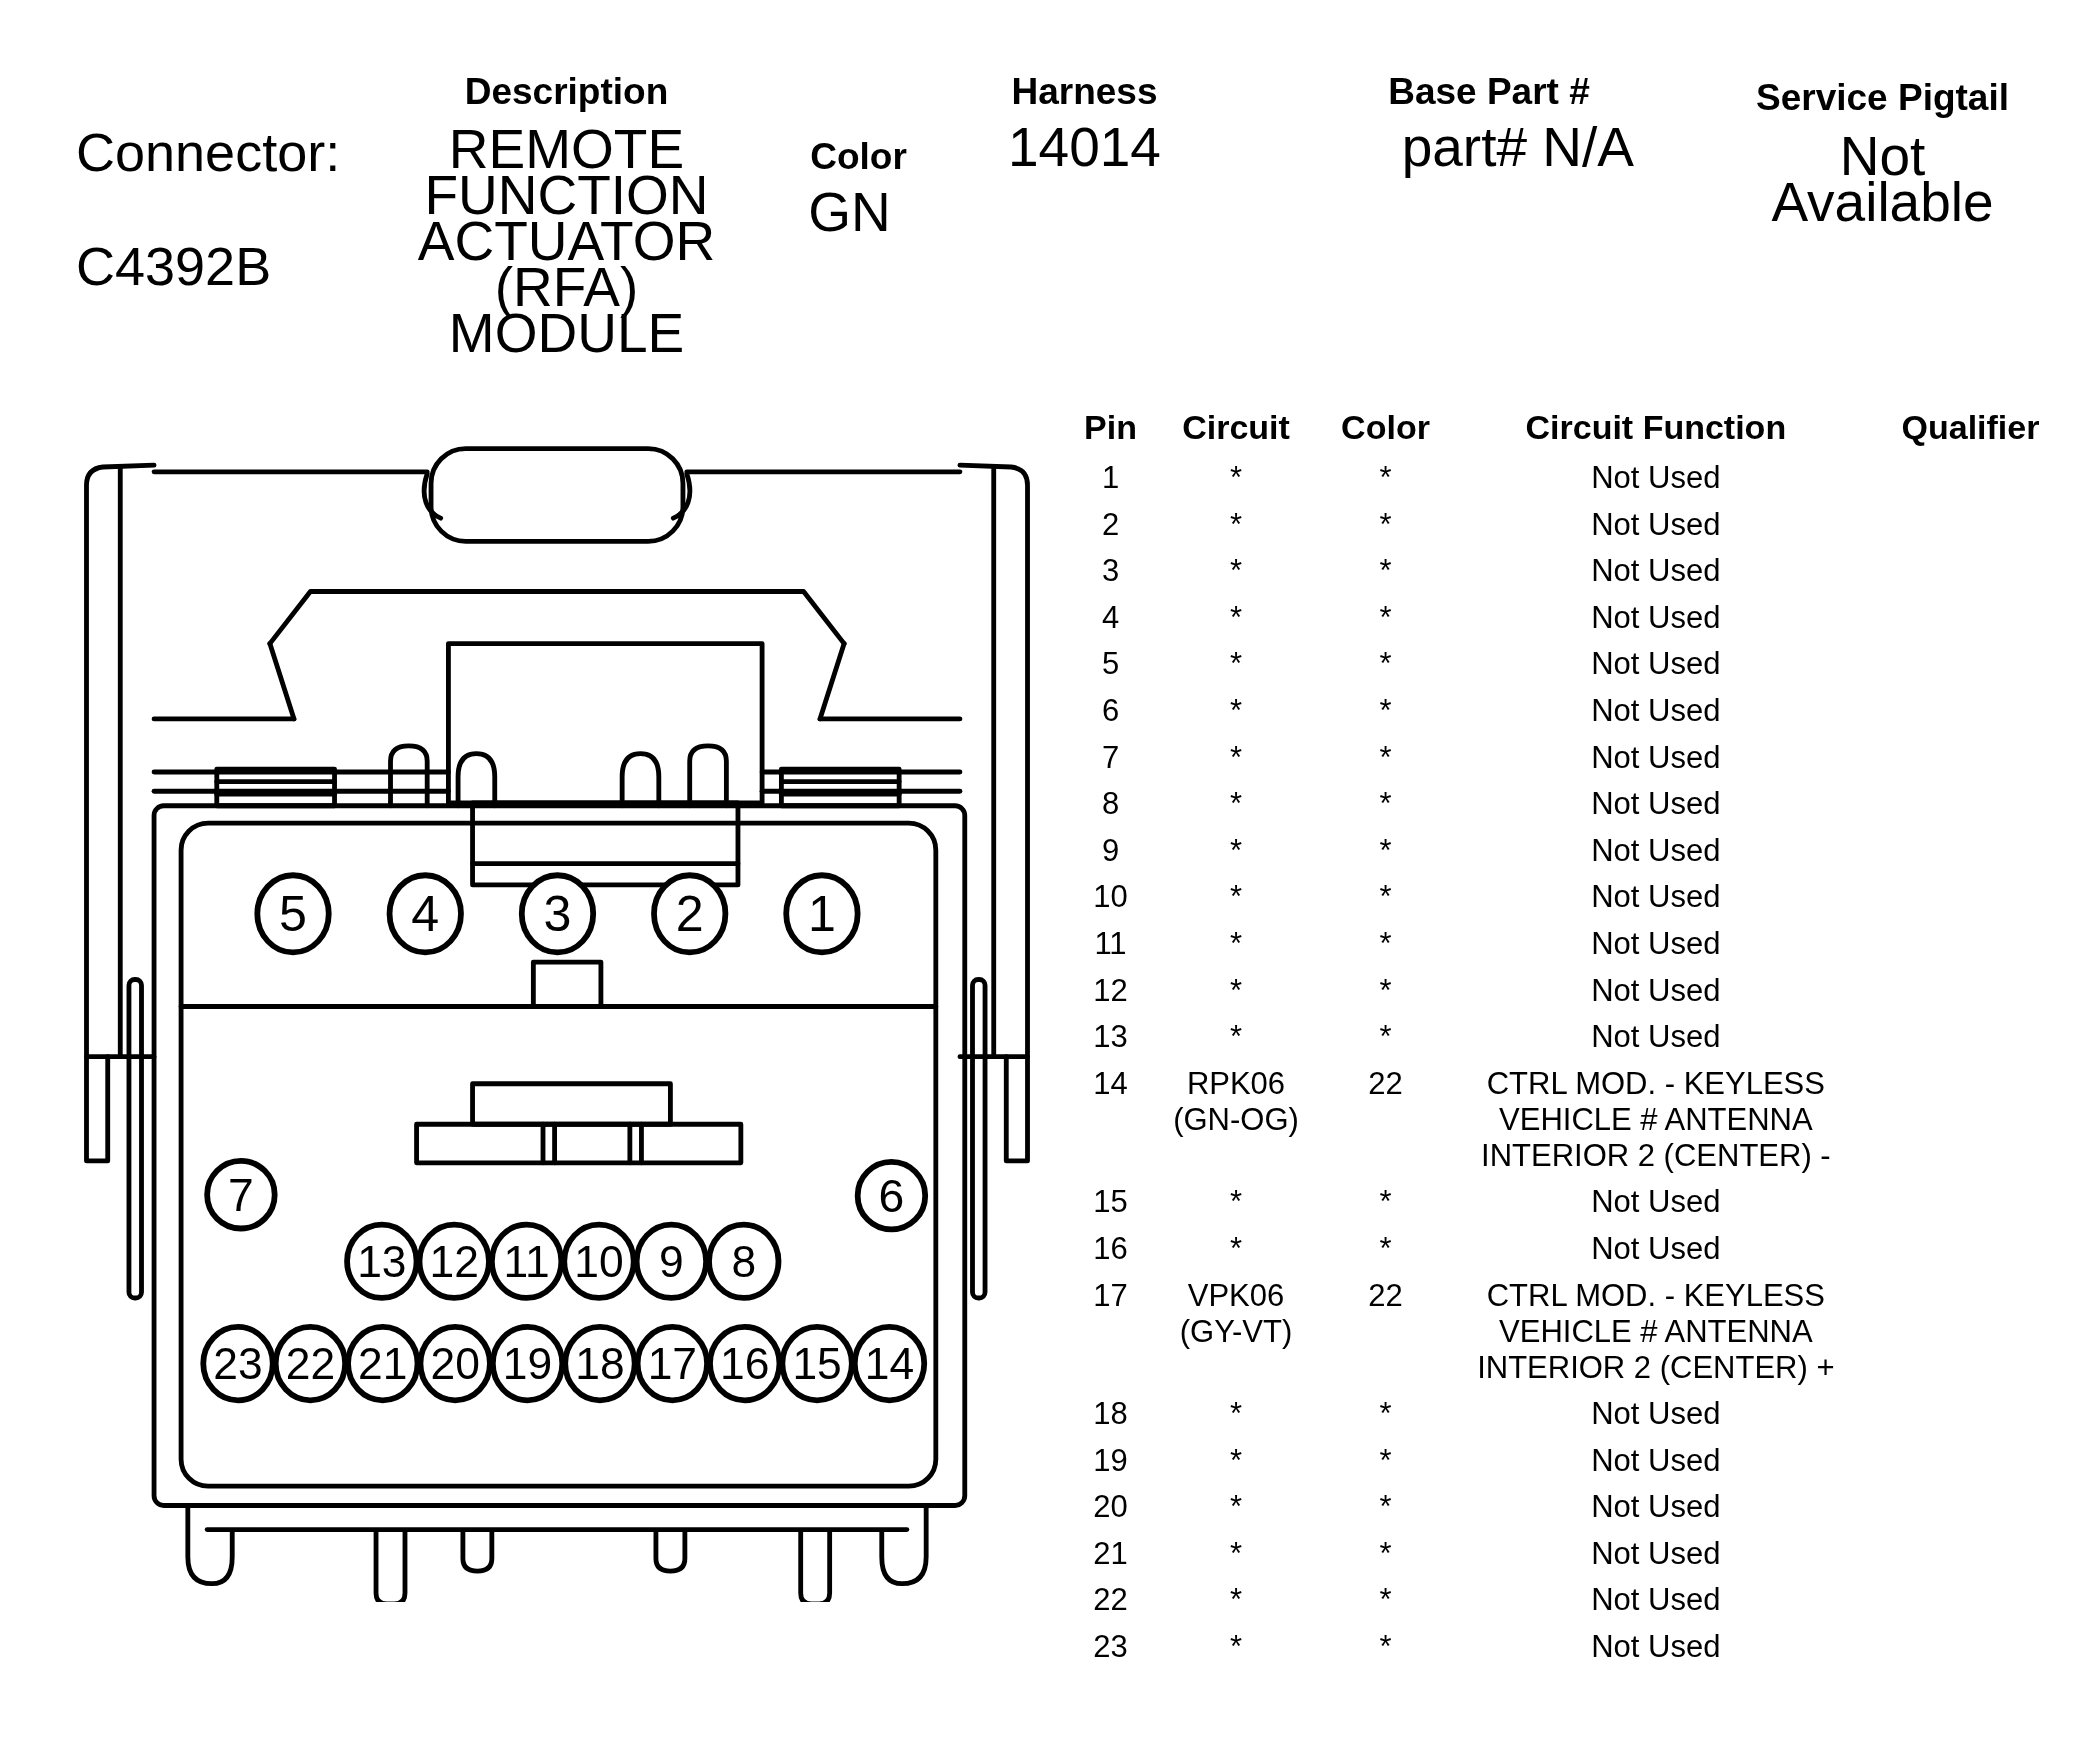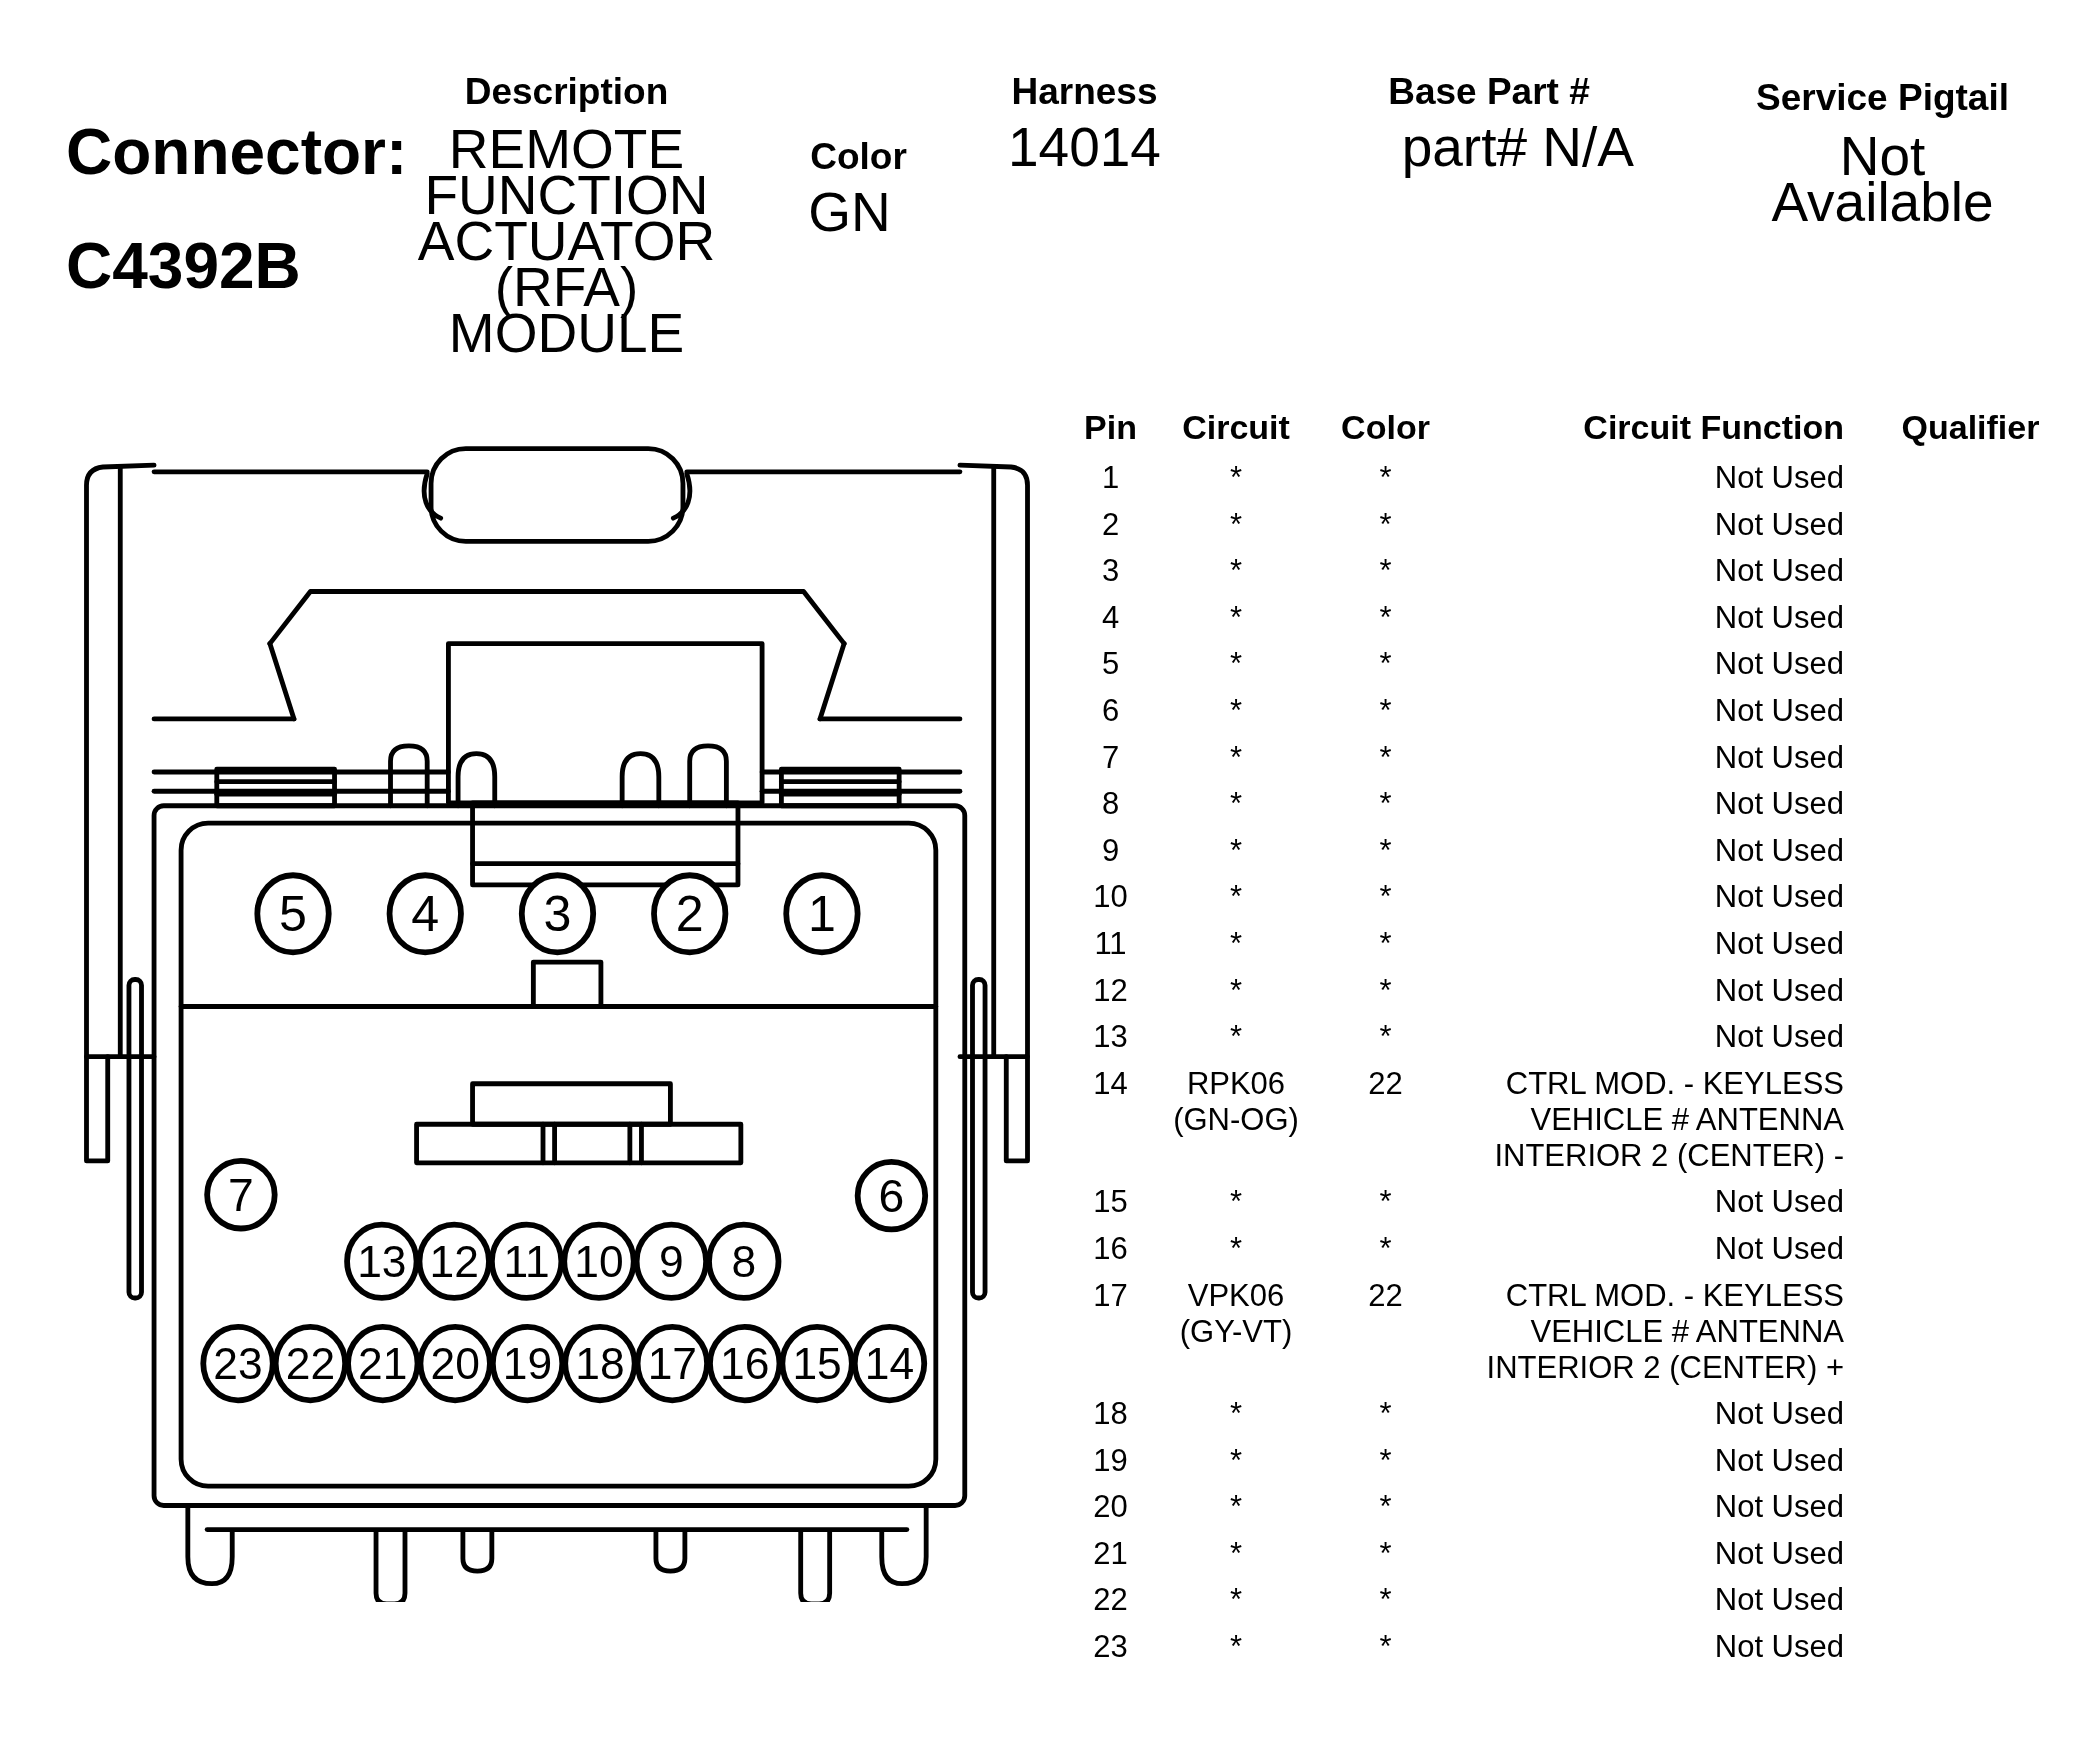--- a/index.html
+++ b/index.html
@@ -3,21 +3,21 @@
 <meta charset="utf-8">
 <style>
   html,body{margin:0;padding:0;background:#fff;}
   .page{position:relative;width:2097px;height:1753px;background:#ffffff;
         font-family:"Liberation Sans", sans-serif;color:#000;overflow:hidden;}
   .abs{position:absolute;}
   .ctr{text-align:center;}
   .pre{white-space:pre-line;}
 
   
-  .connector-id{left:66px;top:124px;font-size:64px;font-weight:bold;line-height:57px;}
+  .connector-id{left:76px;top:124px;font-size:54px;font-weight:normal;line-height:57px;}
   .fld-label{font-size:37px;font-weight:bold;line-height:46px;}
   .fld-value{font-size:55px;line-height:46px;}
   .f-desc-l{left:354px;top:69px;width:425px;}
   .f-desc-v{left:354px;top:126px;width:425px;}
   .f-color-l{left:762px;top:134px;width:193px;text-align:center;}
   .f-color-v{left:753px;top:189px;width:193px;}
   .f-harn-l{left:988px;top:69px;width:193px;}
   .f-harn-v{left:988px;top:124px;width:193px;}
   .f-base-l{left:1344px;top:69px;width:290px;}
   .f-base-v{left:1344px;top:124px;width:290px;text-align:right;}
@@ -25,21 +25,21 @@
   .f-pig-v{left:1728px;top:133px;width:309px;}
 
   
   .tbl-head,.tbl-rows{left:1062px;width:1035px;}
   .tbl-head{top:407px;}
   .tbl-rows{top:460px;}
   .trow{display:grid;grid-template-columns:97px 154px 145px 386px 253px;
         font-size:31px;line-height:36px;margin-bottom:10.6px;}
   .tbl-head .trow{font-size:34px;font-weight:bold;line-height:41px;margin-bottom:12px;}
   .c-pin,.c-circuit,.c-gauge,.c-qual{text-align:center;}
-  .c-func{text-align:right;padding-left:9.7px;}
+  .c-func{text-align:center;padding-left:9.7px;}
   .c-circuit,.c-func{white-space:pre-line;}
 
   
   .diagram{left:72px;top:439px;width:970px;height:1163px;}
   .diagram *{vector-effect:none;}
   .pin-num{font-family:"Liberation Sans", sans-serif;fill:#000;}
 </style>
 </head>
 <body>
 

